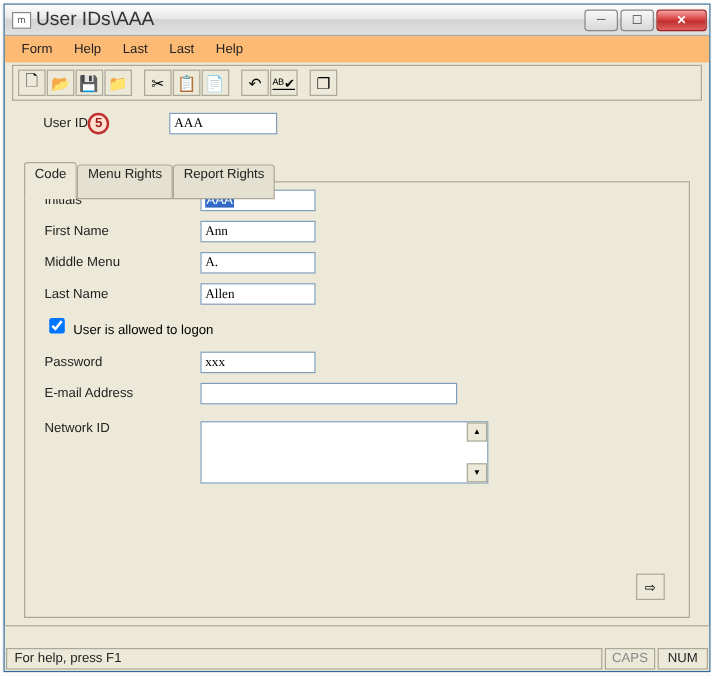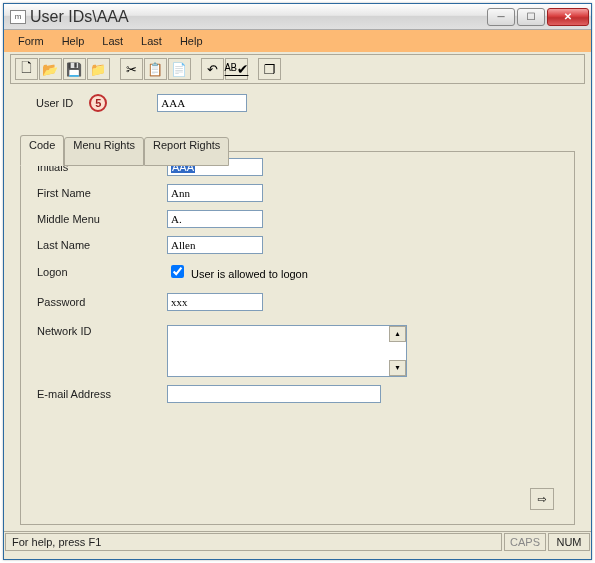--- a/index.html
+++ b/index.html
@@ -106,21 +106,21 @@
     flex-direction: column;
   }
   .userid-row {
     display: flex;
     align-items: center;
     margin-bottom: 8px;
     margin-left: 16px;
   }
   .userid-row label {
     color: #222;
-    margin-right: 16px;
+    margin-right: 0;
   }
   .badge {
     width: 18px;
     height: 18px;
     border-radius: 50%;
     border: 2px solid #c03030;
     background: #fce0d0;
     color: #a02020;
     font-weight: bold;
     font-size: 11px;
@@ -226,24 +226,24 @@
     bottom: 14px;
     width: 24px;
     height: 22px;
     border: 1px solid #aca899;
     background: #ece9d8;
     display: flex;
     align-items: center;
     justify-content: center;
   }
   .statusbar {
-    height: 28px;
+    height: 38px;
     border-top: 1px solid #aca899;
     display: flex;
-    align-items: flex-start;
+    align-items: flex-end;
     background: #ece9d8;
   }
   .status-main {
     flex: 1;
     padding: 0 6px;
     border: 1px solid #aca899;
     margin: 1px;
     height: 18px;
     line-height: 16px;
     color: #222;
@@ -288,21 +288,21 @@
     <div class="tb-btn">🗋</div>
     <div class="tb-btn">📂</div>
     <div class="tb-btn">💾</div>
     <div class="tb-btn">📁</div>
     <div class="tb-sep"></div>
     <div class="tb-btn">✂</div>
     <div class="tb-btn">📋</div>
     <div class="tb-btn">📄</div>
     <div class="tb-sep"></div>
     <div class="tb-btn">↶</div>
-    <div class="tb-btn" style="font-size:14px;text-decoration:underline;">ᴬᴮ✔</div>
+    <div class="tb-btn" style="font-size:11px;text-decoration:underline;">ᴬᴮ✔</div>
     <div class="tb-sep"></div>
     <div class="tb-btn">❐</div>
   </div>
 
   <div class="content">
 
     <div class="userid-row">
       <label>User ID</label>
       <div class="badge">5</div>
       <input type="text" value="AAA" style="">
@@ -332,48 +332,47 @@
         <label>Middle Menu</label>
         <input type="text" class="w96" value="A." style="">
       </div>
 
       <div class="form-row">
         <label>Last Name</label>
         <input type="text" class="w96" value="Allen" style="">
       </div>
 
       <div class="form-row" style="margin-top:6px;margin-bottom:12px;">
-        <label>Logon</label>
         <span class="check-row">
           <input type="checkbox" checked="" style="">
           <span>User is allowed to logon</span>
         </span>
       </div>
 
       <div class="form-row">
         <label>Password</label>
         <input type="text" class="w96" value="xxx" style="">
+      </div>
+
+      <div class="form-row" style="margin-top:6px;">
+        <label>E-mail Address</label>
+        <input type="text" class="w200" value="" style="">
       </div>
 
       <div class="form-row" style="margin-top:14px;align-items:flex-start;">
         <label>Network ID</label>
         <div class="textarea-wrap">
           <div class="ta"></div>
           <div class="scroll-btns">
             <div>▴</div>
             <div>▾</div>
           </div>
         </div>
       </div>
 
-      <div class="form-row" style="margin-top:6px;">
-        <label>E-mail Address</label>
-        <input type="text" class="w200" value="" style="">
-      </div>
-
       <div class="arrow-btn">
         <span>⇨</span>
       </div>
 
     </div>
   </div>
 
   <div class="statusbar">
     <div class="status-main">For help, press F1</div>
     <div class="status-cell">CAPS</div>

